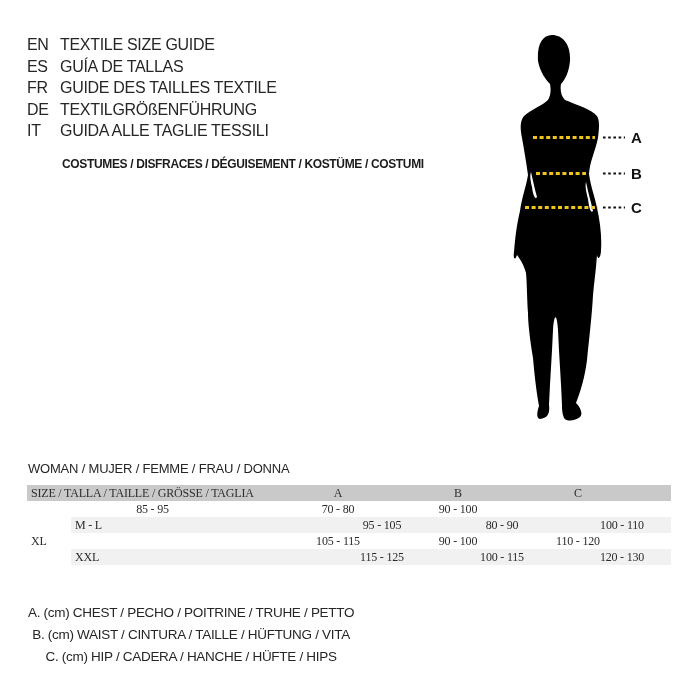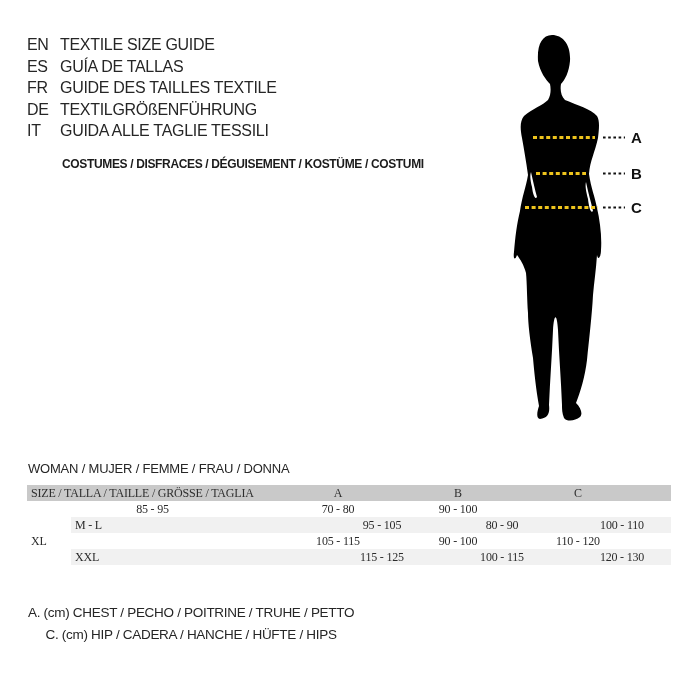--- a/index.html
+++ b/index.html
@@ -154,16 +154,17 @@
       <div class="cell-size">XXL</div>
       <div class="cell-val">115 - 125</div>
       <div class="cell-val">100 - 115</div>
       <div class="cell-val">120 - 130</div>
       <div></div>
     </div>
   </div>
 
   <div class="legend">
     <div class="legend-row">A. (cm) CHEST / PECHO / POITRINE / TRUHE / PETTO</div>
+    <div class="legend-row">B. (cm) WAIST / CINTURA / TAILLE / HÜFTUNG / VITA</div>
     <div class="legend-row">C. (cm) HIP / CADERA / HANCHE / HÜFTE / HIPS</div>
   </div>
 
 </div>
 
 </body></html>

